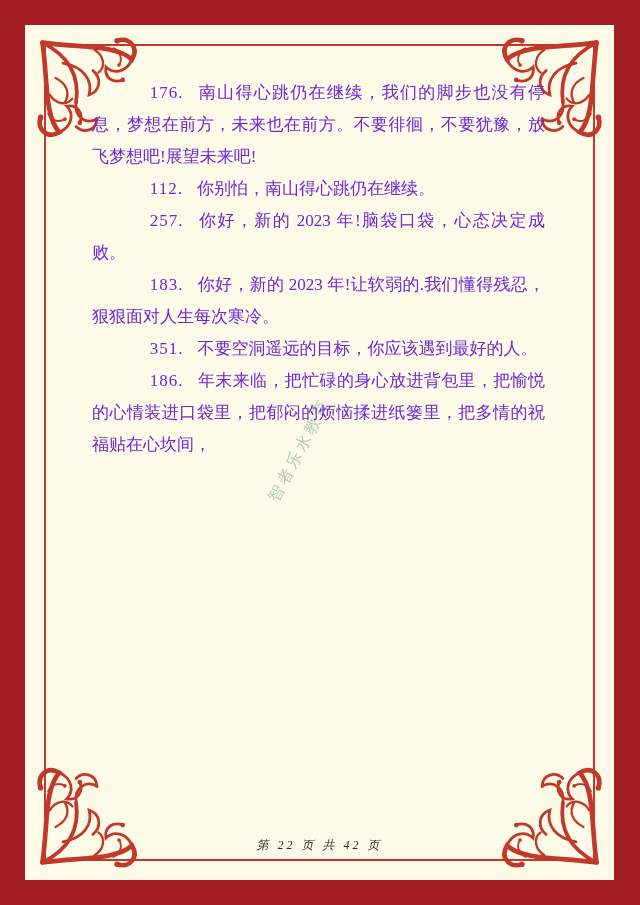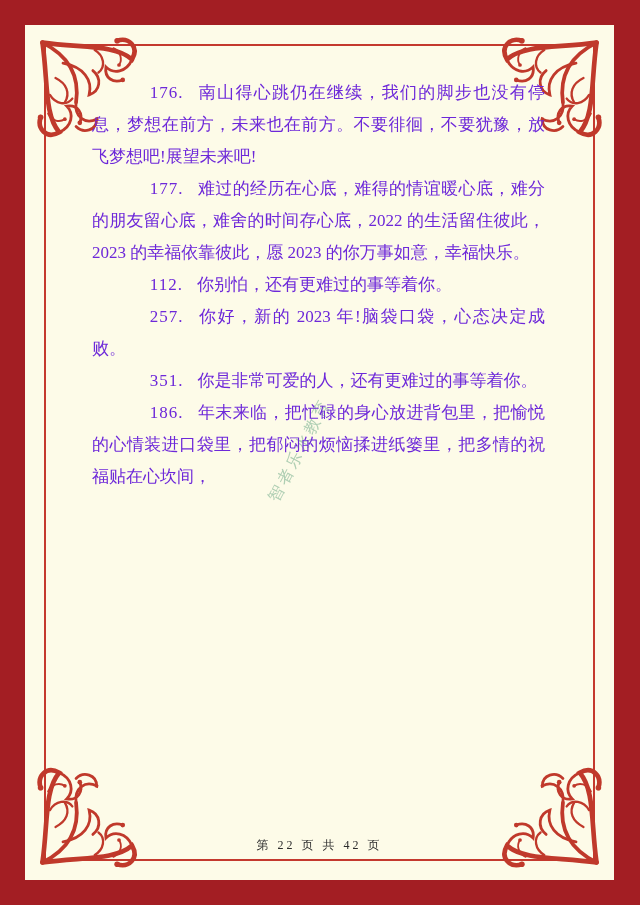--- a/index.html
+++ b/index.html
@@ -57,20 +57,21 @@
     white-space:nowrap;
   }
   .footer{
     position:absolute;
     left:0;right:0;bottom:26px;
     text-align:center;
     font-size:12px;
     letter-spacing:3px;
     color:#2b2b2b;
     z-index:2;
+    font-style:italic;
   }
   .defs{position:absolute;width:0;height:0;overflow:hidden;}
 </style>
 </head>
 <body>
 
 <svg class="defs" aria-hidden="true">
   <defs>
     <g id="flourish-shape" fill="none" stroke="#c0392b" stroke-linecap="round">
       <path d="M8 8 C 50 14, 86 10, 104 26 C 112 12, 100 2, 88 6" stroke-width="5"></path>
@@ -114,23 +115,23 @@
       </svg>
     <svg class="flourish br" viewBox="0 0 120 124">
         <use href="#flourish-shape"></use>
       </svg>
 
     <div class="watermark">智者乐水教育</div>
 
     <div class="content">
 
     <p><span class="num">176.</span><span>南山得心跳仍在继续，我们的脚步也没有停息，梦想在前方，未来也在前方。不要徘徊，不要犹豫，放飞梦想吧!展望未来吧!</span></p>
-        <p><span class="num">177.</span><span>难过的经历在心底，难得的情谊暖心底，难分的朋友留心底，难舍的时间存心底，2022 的生活留住彼此，2023 的幸福依靠彼此，愿 2023 的你万事如意，幸福快乐。</span></p>
-        <p><span class="num">112.</span><span>你别怕，还有更难过的事等着你。</span></p>
+        <p><span class="num">112.</span><span>你别怕，南山得心跳仍在继续。</span></p>
         <p><span class="num">257.</span><span>你好，新的 2023 年!脑袋口袋，心态决定成败。</span></p>
-        <p><span class="num">351.</span><span>你是非常可爱的人，还有更难过的事等着你。</span></p>
+        <p><span class="num">183.</span><span>你好，新的 2023 年!让软弱的.我们懂得残忍，狠狠面对人生每次寒冷。</span></p>
+        <p><span class="num">351.</span><span>不要空洞遥远的目标，你应该遇到最好的人。</span></p>
         <p><span class="num">186.</span><span>年末来临，把忙碌的身心放进背包里，把愉悦的心情装进口袋里，把郁闷的烦恼揉进纸篓里，把多情的祝福贴在心坎间，</span></p>
       </div>
 
     <div class="footer">第 22 页 共 42 页</div>
 
   </div>
 </div>
 
 </body></html>

